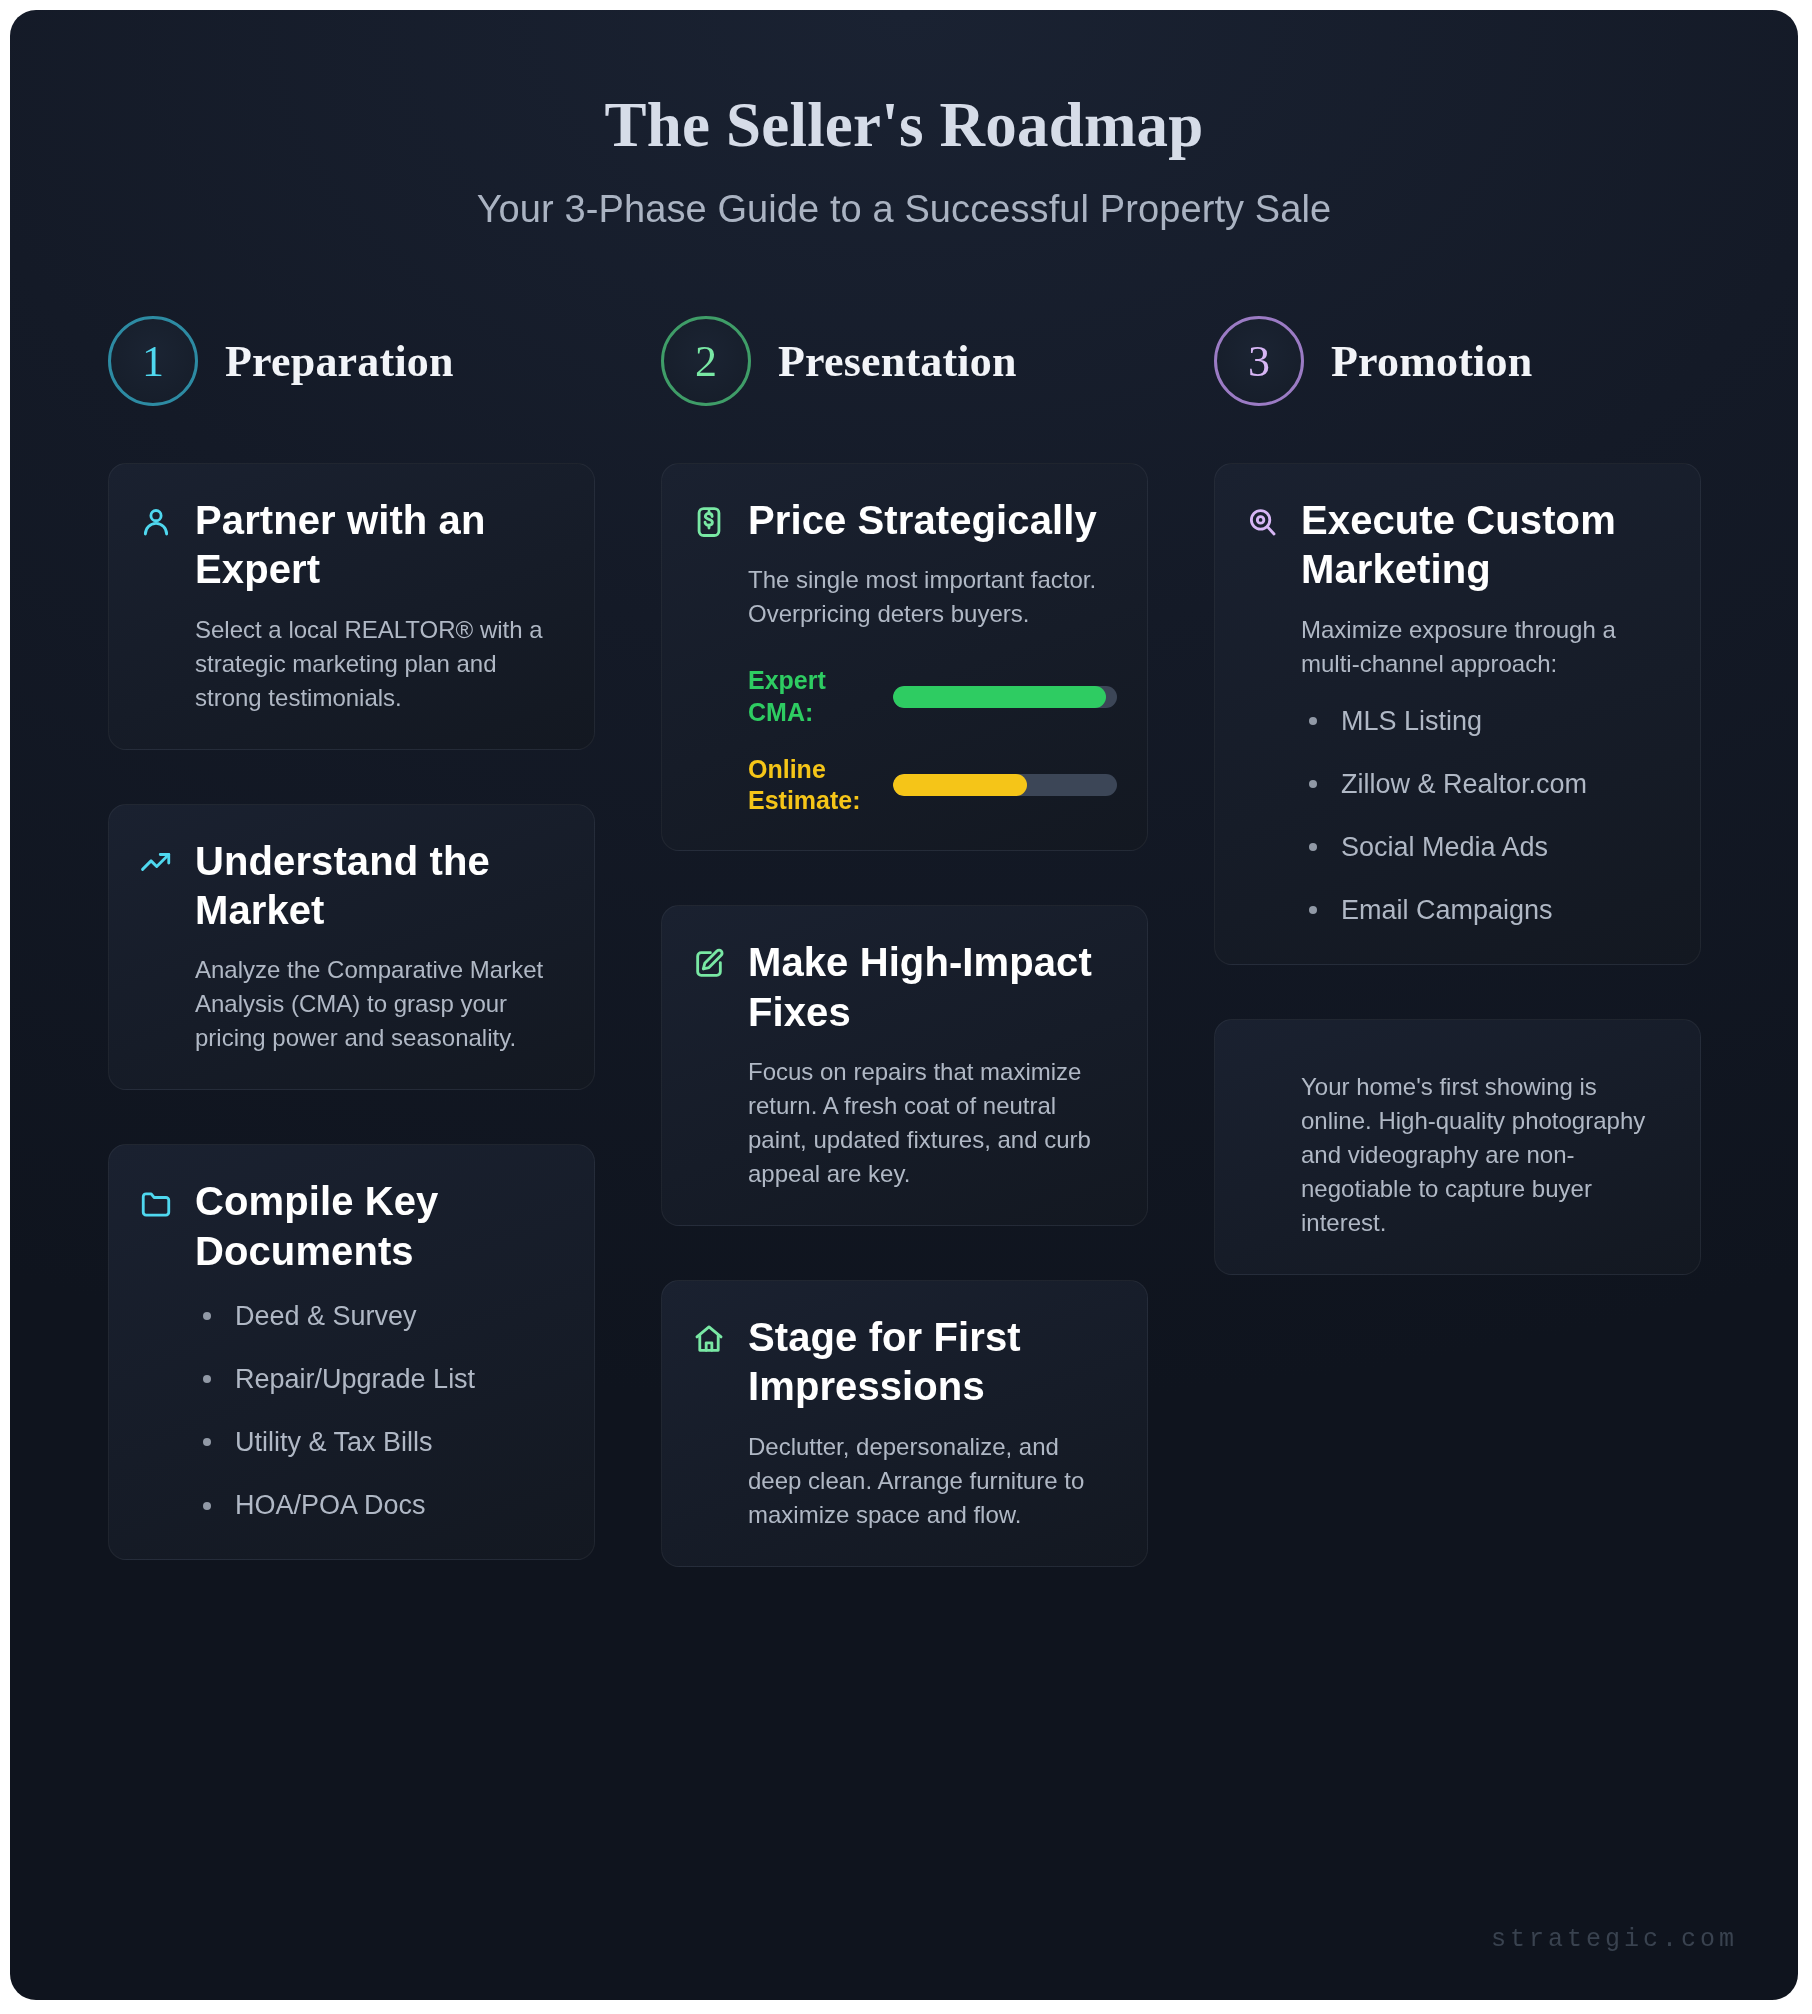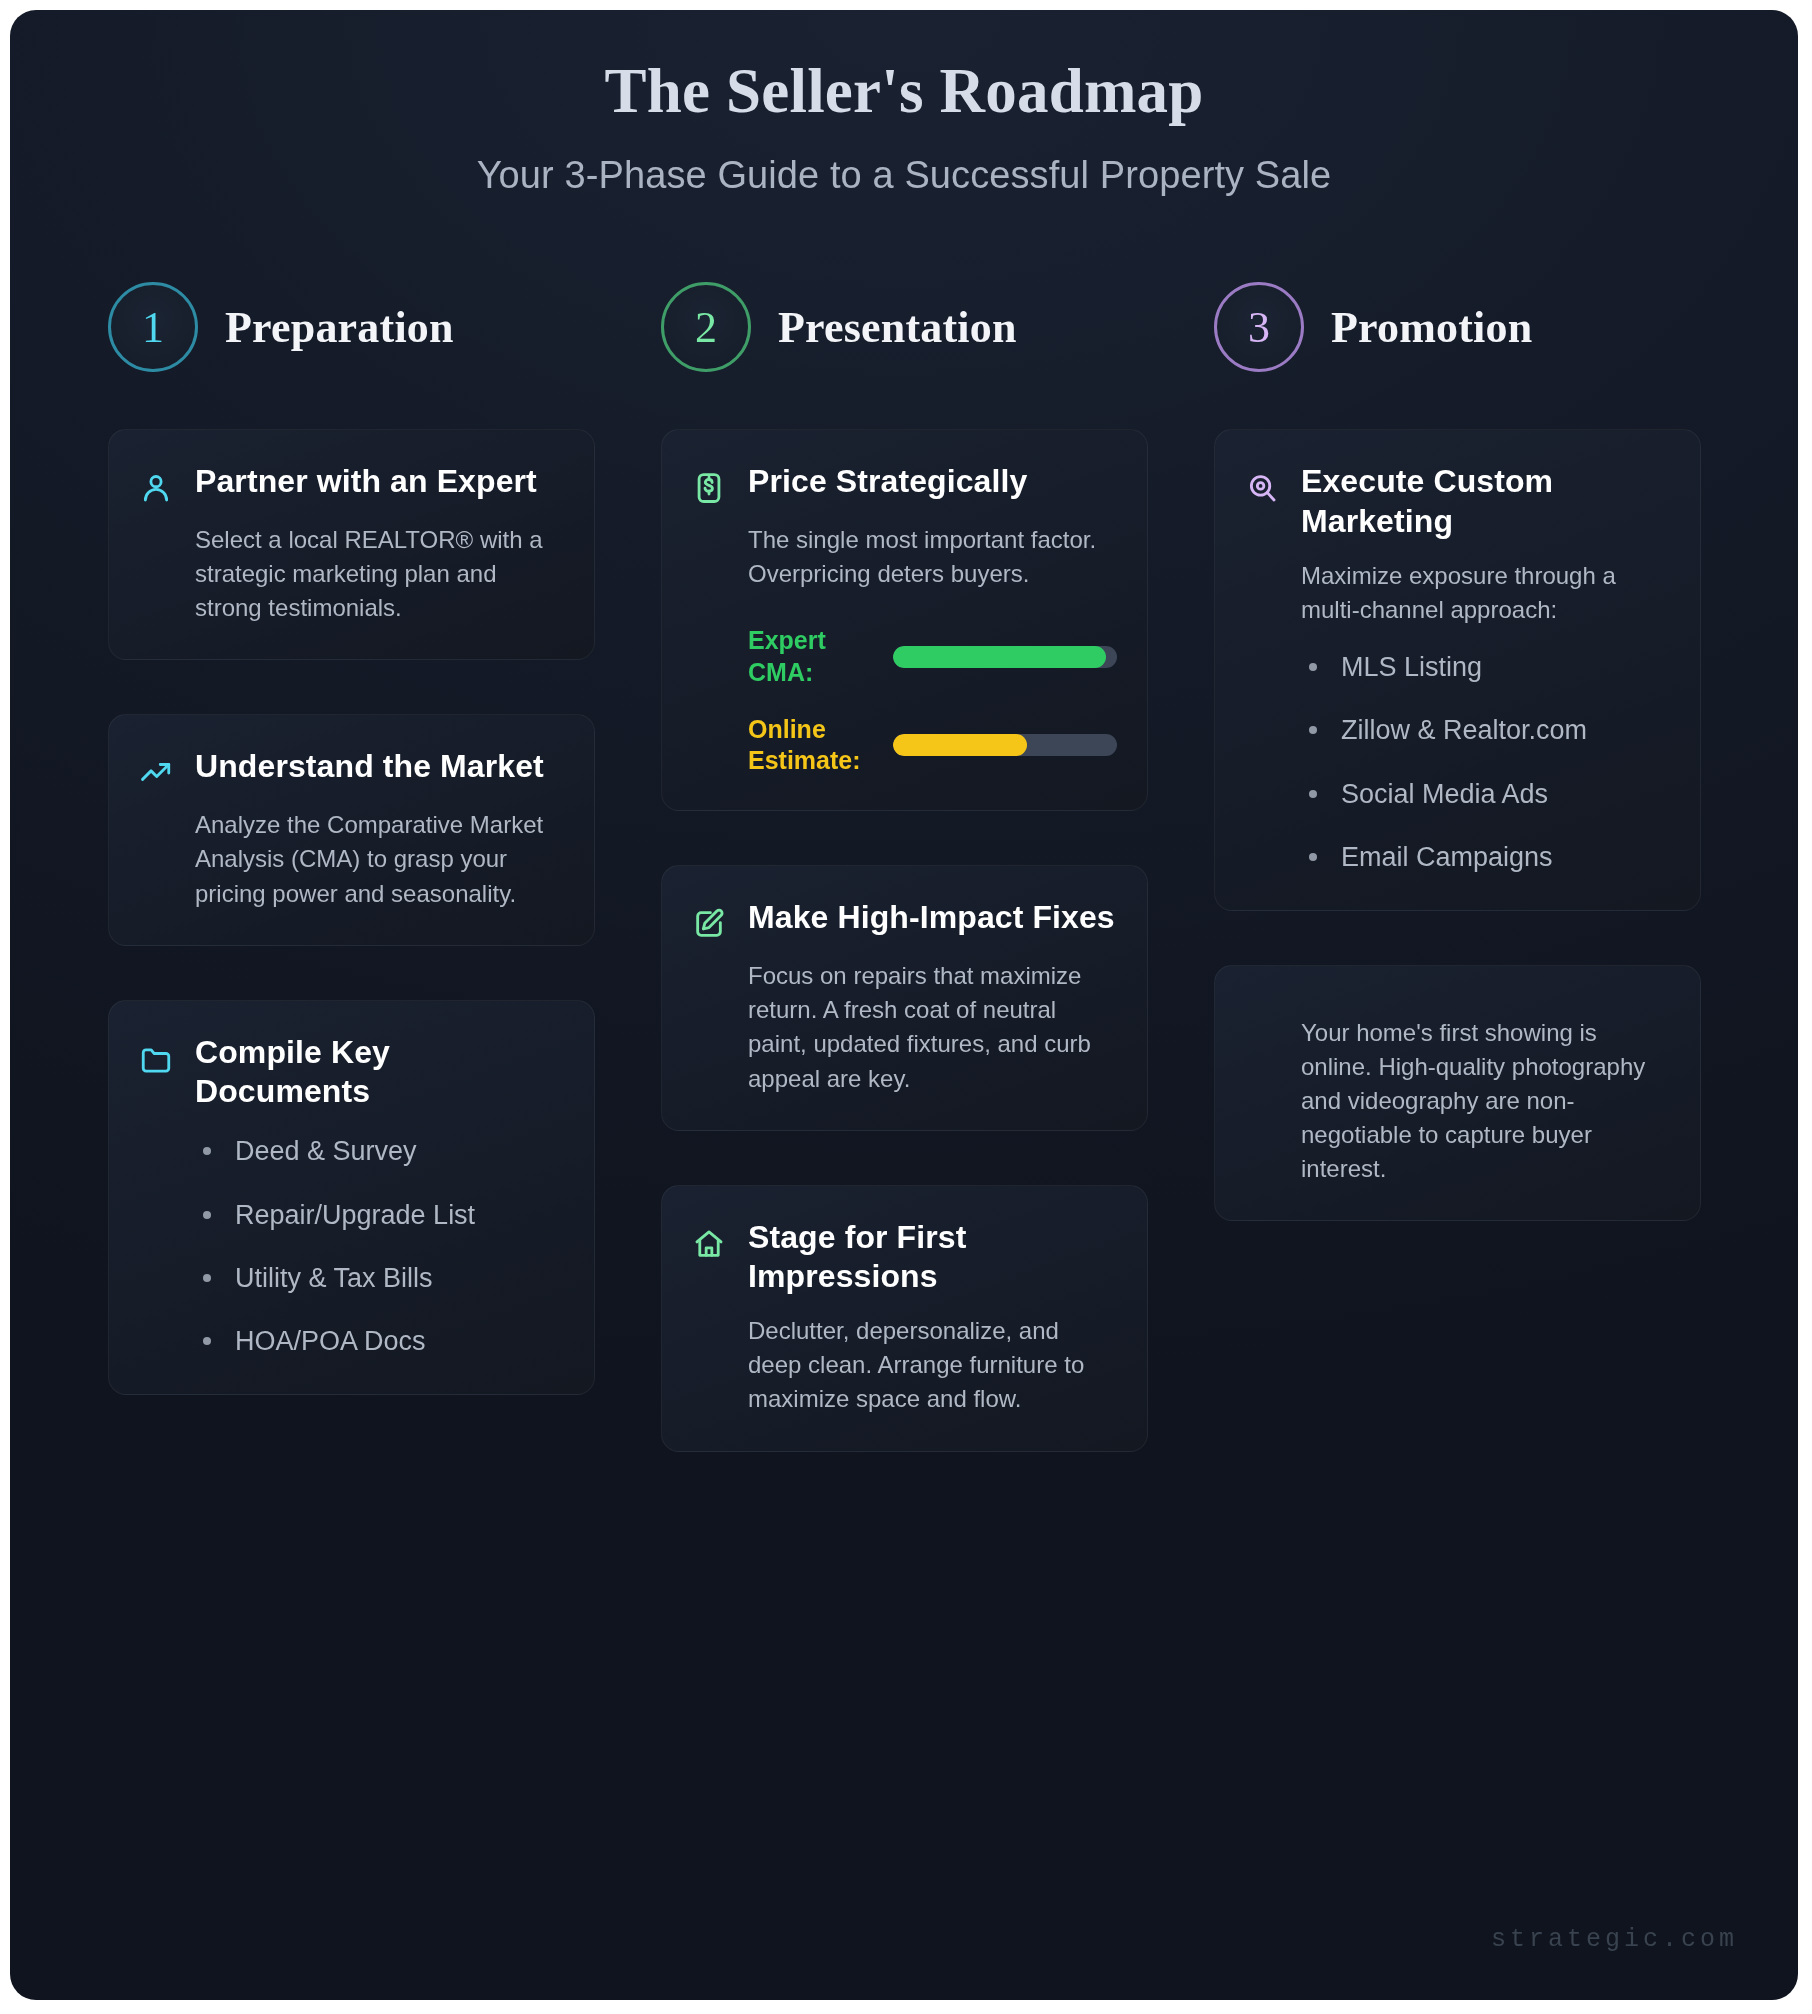--- a/index.html
+++ b/index.html
@@ -23,21 +23,21 @@
     position: relative;
     width: 1788px;
     height: 1990px;
     border-radius: 26px;
     background:
       radial-gradient(120% 70% at 50% 0%, #1a2232 0%, #141a27 45%, #0f141e 100%);
     overflow: hidden;
   }
 
   
-  .header { padding-top: 48px; text-align: center; }
+  .header { padding-top: 82px; text-align: center; }
 
   .main-title {
     font-family: "Liberation Serif", serif;
     font-weight: bold;
     font-size: 63px;
     line-height: 1.05;
     color: #d6dce8;
     letter-spacing: 0.2px;
   }
 
@@ -106,21 +106,21 @@
   }
   .card-icon {
     flex: 0 0 34px;
     width: 34px; height: 34px;
     margin-top: 9px;
     display: block;
   }
   .card-icon svg { display: block; width: 34px; height: 34px; }
 
   .card-title {
-    font-size: 32px;
+    font-size: 40px;
     font-weight: bold;
     line-height: 1.23;
     color: #ffffff;
     letter-spacing: 0.1px;
   }
 
   .card-body {
     margin-top: 18px;
     margin-left: 56px;
     font-size: 24px;

